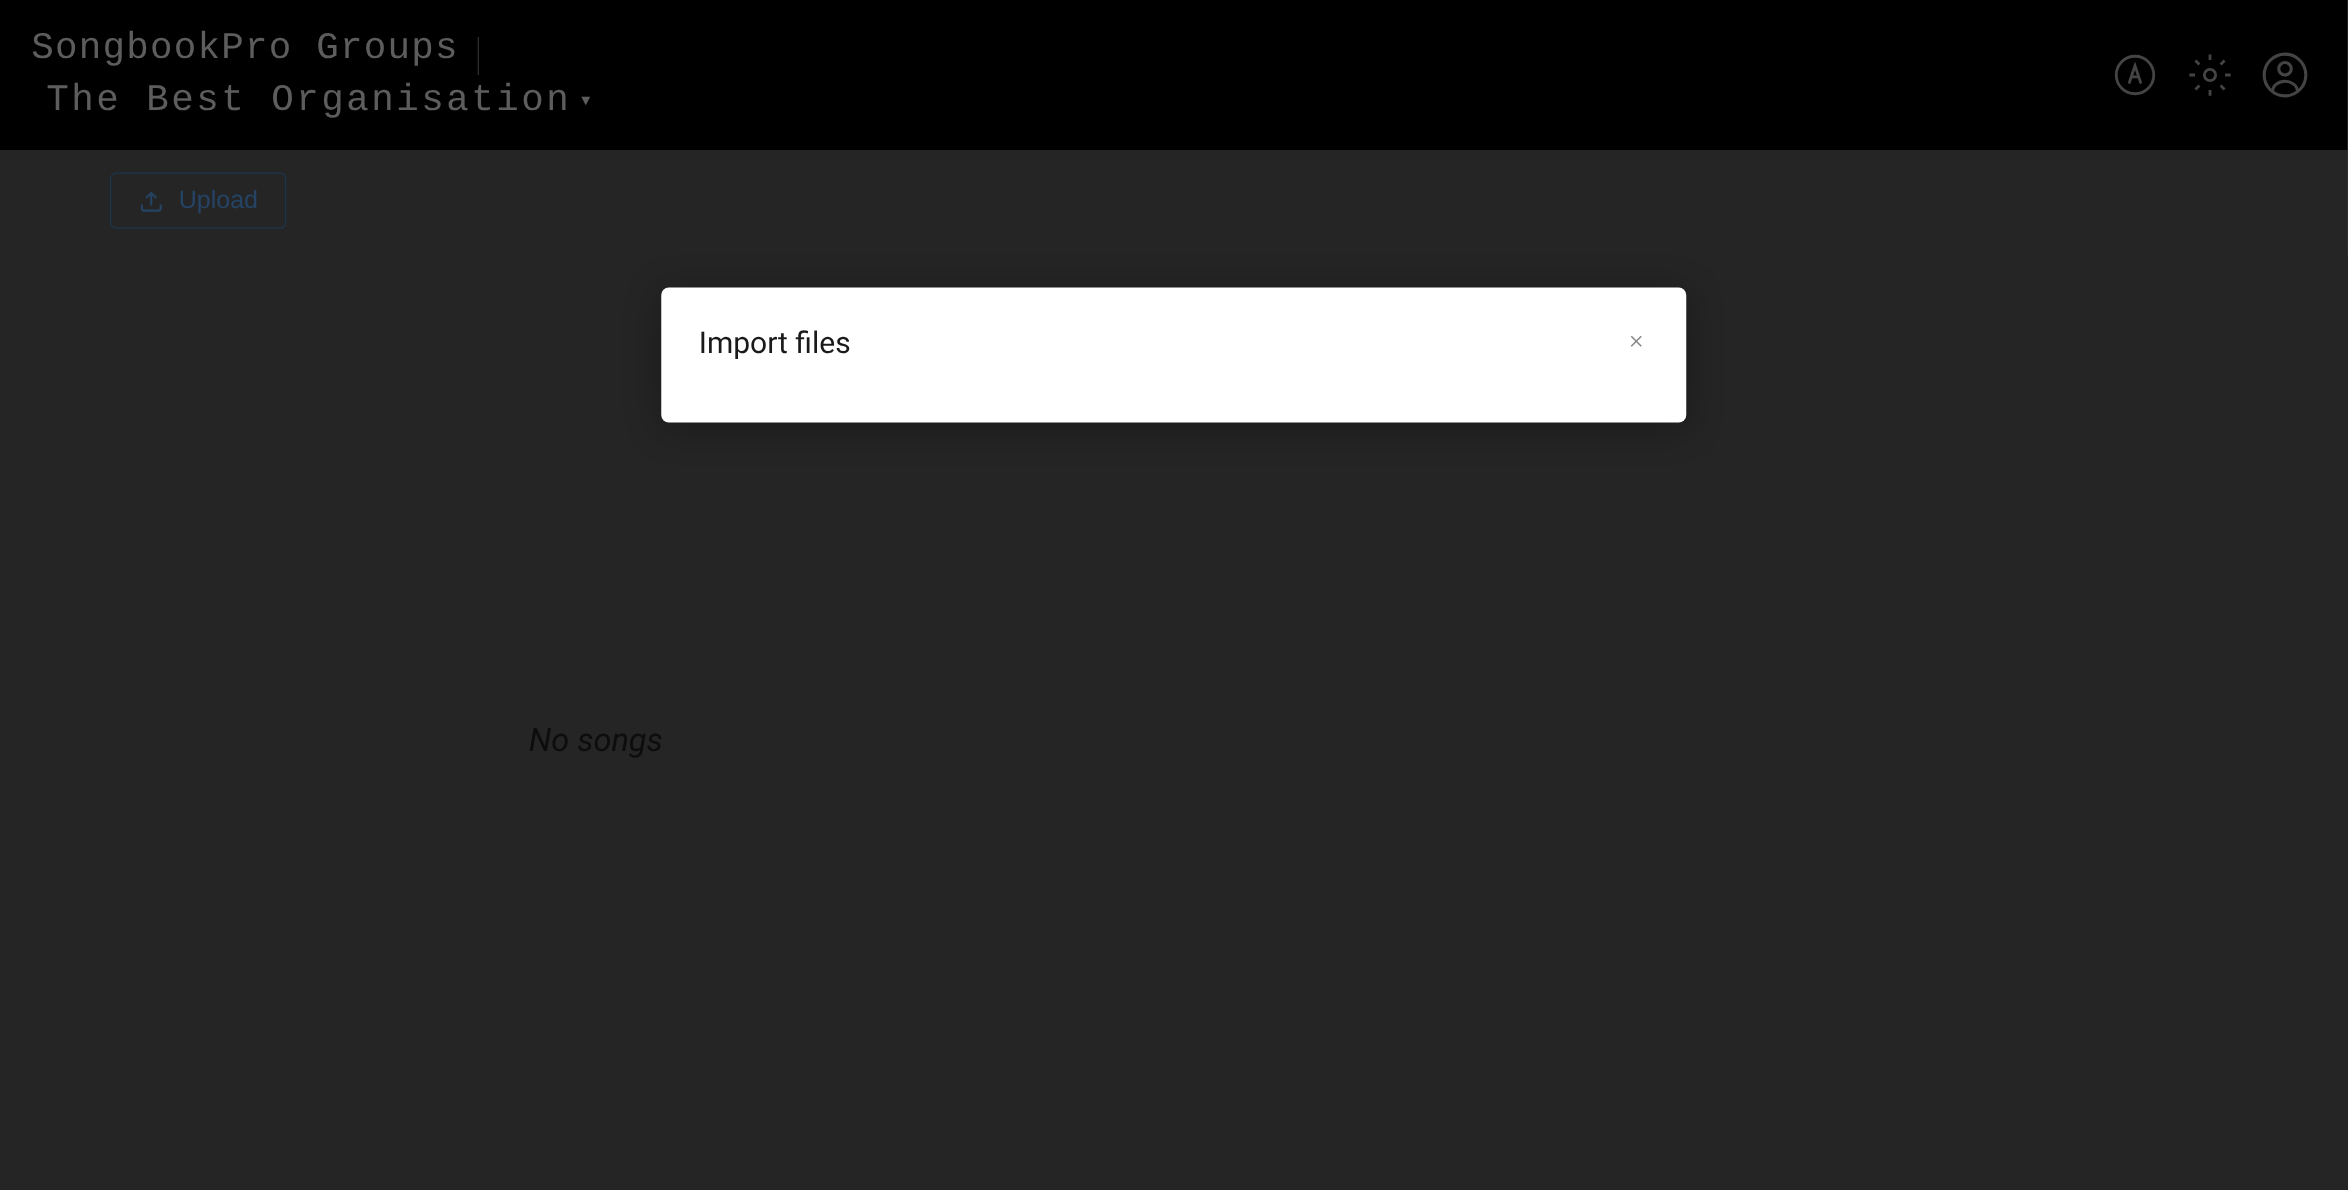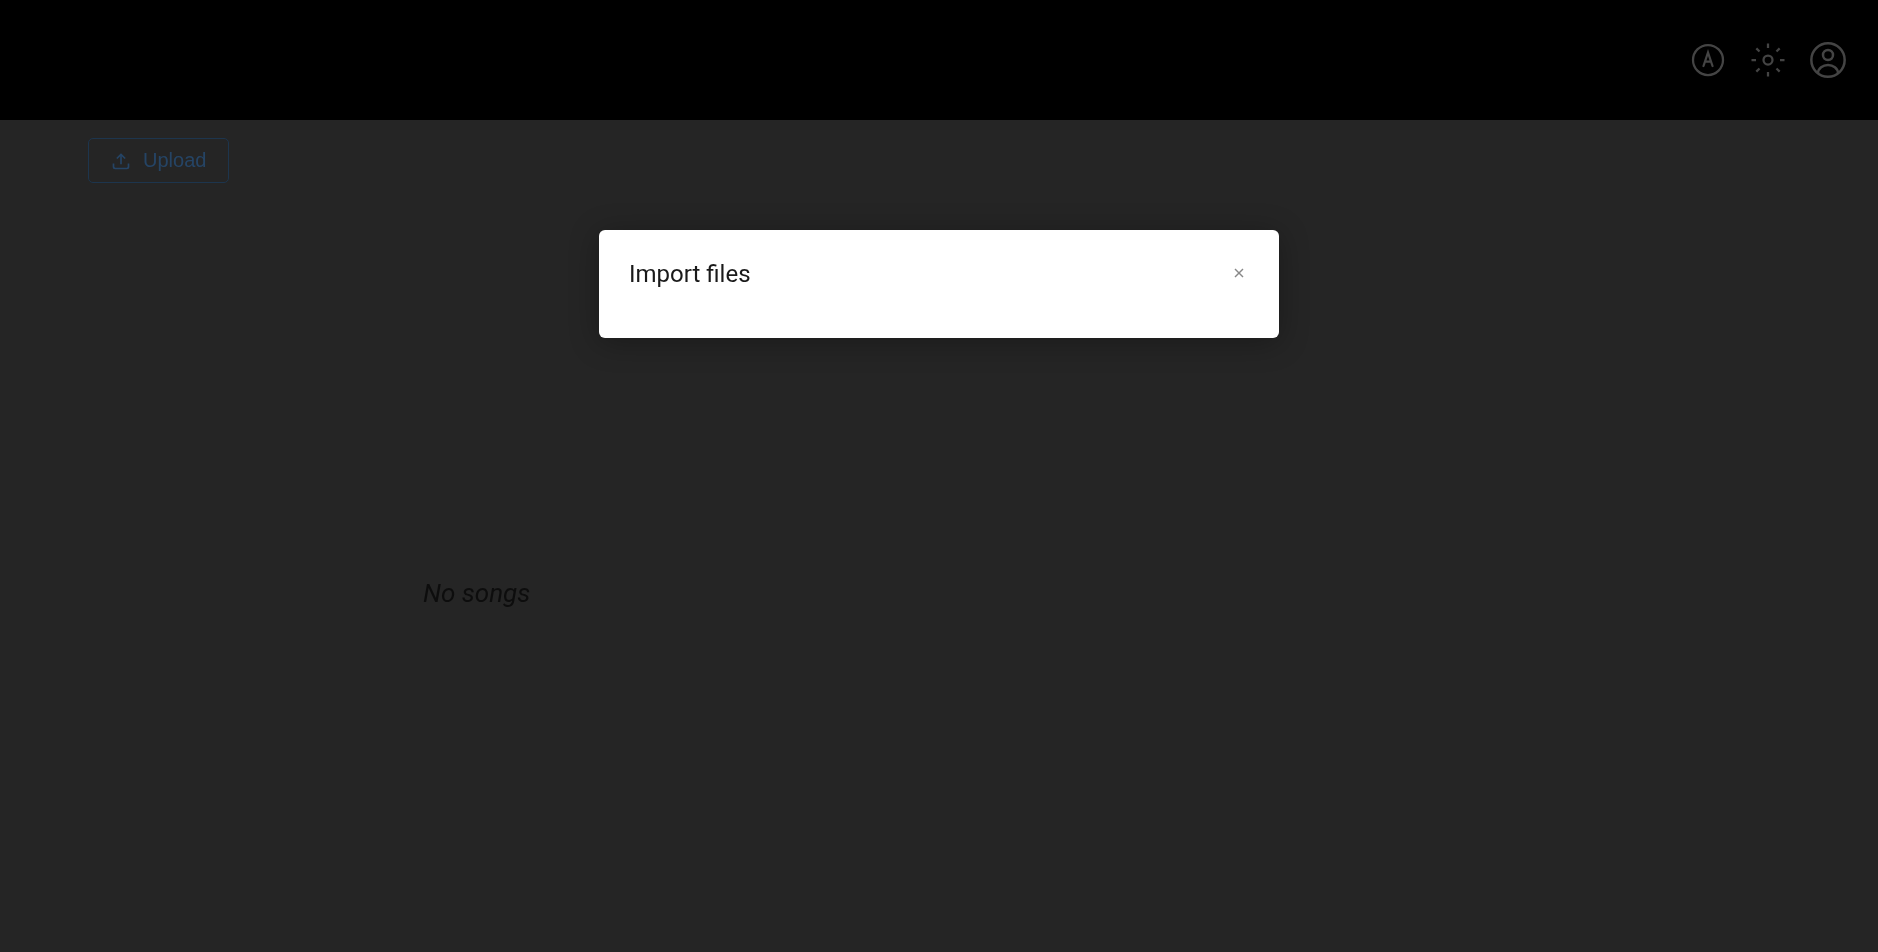--- a/index.html
+++ b/index.html
@@ -153,21 +153,21 @@
       background-color: rgba(0, 0, 0, 0.5);
       display: flex;
       align-items: flex-start;
       justify-content: center;
       padding-top: 230px;
     }
     
     .modal {
       background-color: #ffffff;
       border-radius: 6px;
-      width: 680px;
+      width: 820px;
       padding: 30px;
       box-shadow: 0 4px 30px rgba(0, 0, 0, 0.3);
       position: relative;
     }
     
     .modal-header {
       display: flex;
       justify-content: space-between;
       align-items: center;
       margin-bottom: 20px;
@@ -202,20 +202,30 @@
     
     .dropzone-text {
       font-size: 26px;
       color: #1a1a1a;
     }
   </style>
 </head>
 <body>
 
 <div class="header">
+  <div class="header-left">
+    <div class="app-title-row">
+      <div class="app-title">SongbookPro Groups</div>
+      <div class="title-divider">|</div>
+    </div>
+    <div class="org-name">
+      <span>The Best Organisation</span>
+      <span class="dropdown-caret">▼</span>
+    </div>
+  </div>
 
 
   <div class="header-right">
     <div class="header-icon">
       <svg width="36" height="36" viewBox="0 0 24 24" fill="none" stroke="currentColor" stroke-width="1.5">
         <circle cx="12" cy="12" r="10"></circle>
         <path d="M9 16 L12 7 L15 16 M10 13 L14 13" stroke-linecap="round"></path>
       </svg>
     </div>
     <div class="header-icon">

